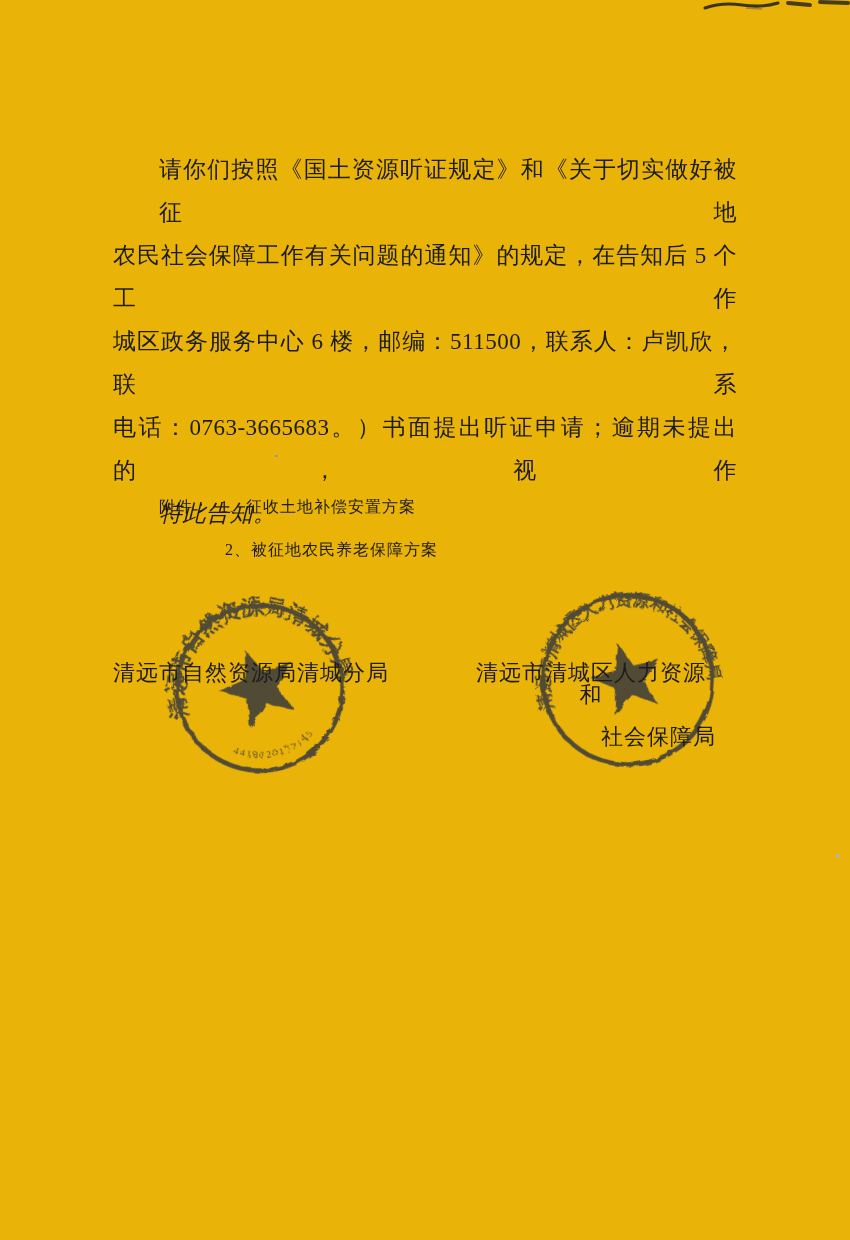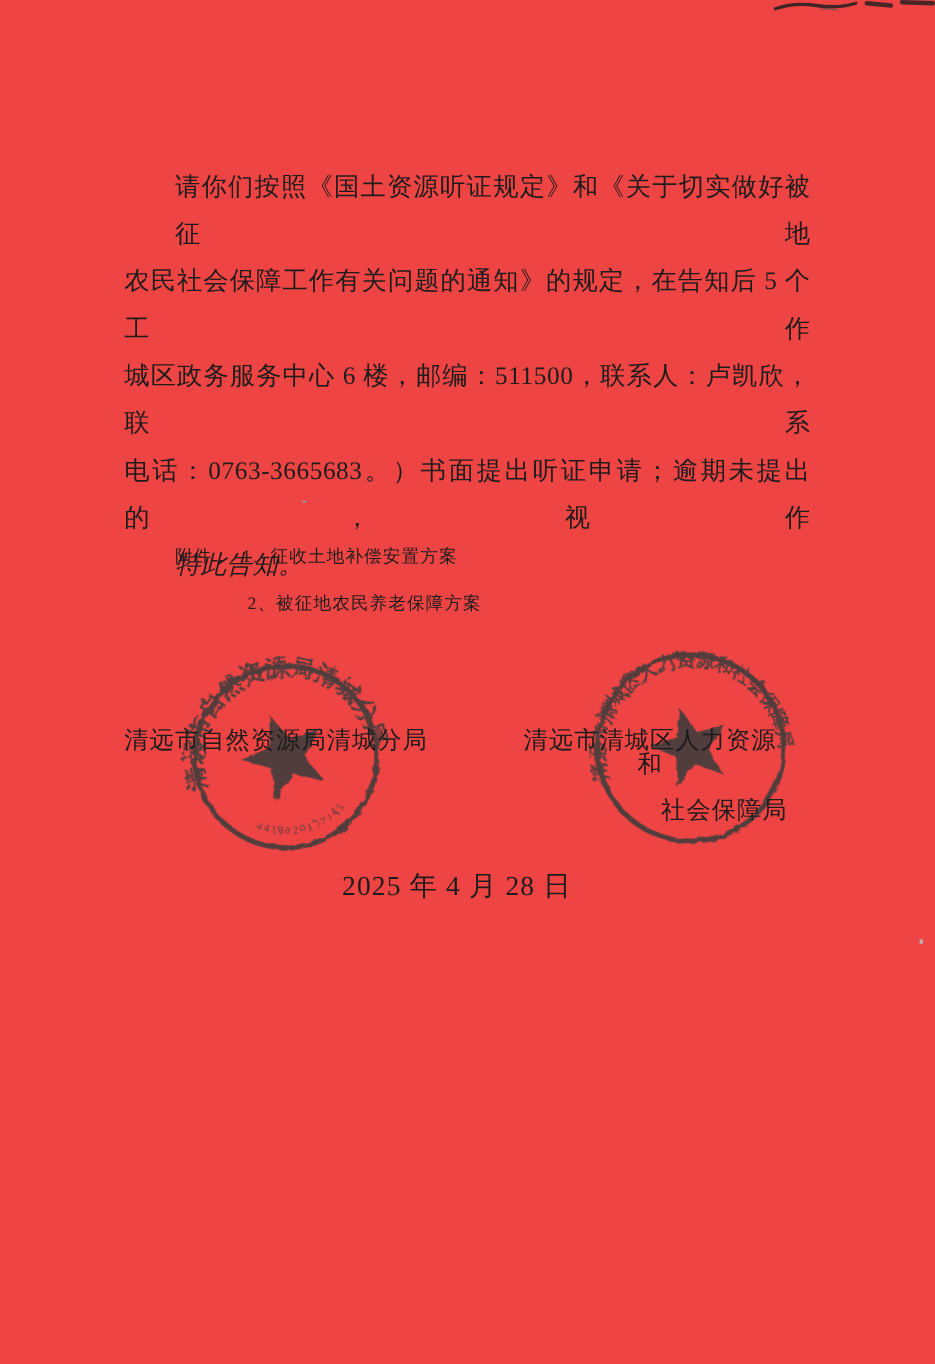--- a/index.html
+++ b/index.html
@@ -1,19 +1,19 @@
 <!DOCTYPE html>
 <html><head>
 <meta charset="utf-8">
 <style>
   html,body{margin:0;padding:0;background:#888;}
   .page{
     position:relative;
     width:850px;height:1240px;
-    background:#ef4444;
+    background:#eab308;
     overflow:hidden;
     font-family:"Liberation Serif", serif;
     color:#1c1c1c;
   }
   
   .body-block{
     position:absolute;left:113px;top:148px;width:624px;
     font-size:23px;line-height:43px;
     letter-spacing:0.5px;
   }
@@ -116,15 +116,14 @@
       <polygon transform="rotate(-5 100 100) scale(0.92) translate(8.7 8.7)" fill="#3d3d3d" points="100,60 109.7,86.65 138.04,87.64 115.7,105.1 123.5,132.4 100,116.5 76.5,132.4 84.3,105.1 61.96,87.64 90.3,86.65"></polygon>
     </g>
   </svg>
 
   <div class="org org-left">清远市自然资源局清城分局</div>
   <div class="org org-right">
     <div class="l1">清远市清城区人力资源和</div>
     <div class="l2">社会保障局</div>
   </div>
 
-  <div class="date-line">2025 年 4 月 28 日</div>
 
 </div>
 
 </body></html>

